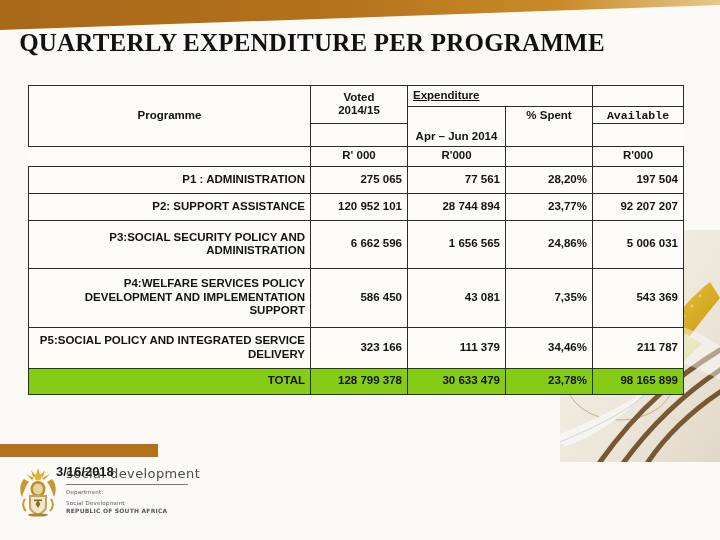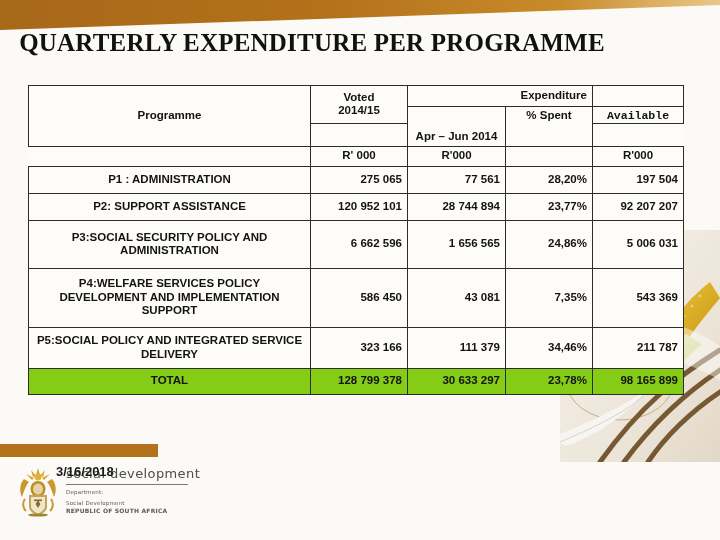--- a/index.html
+++ b/index.html
@@ -58,44 +58,45 @@
     line-height:1.18;
   }
   
   col.c-prog{width:282px;}
   col.c-voted{width:97px;}
   col.c-exp{width:98px;}
   col.c-pct{width:87px;}
   col.c-avail{width:91px;}
 
   .hdr-exp{
-    text-align:right;
+    text-align:left;
     font-weight:normal;
     height:20px;
     font-size:12px;
+    text-decoration:underline;
   }
   .hdr-cell{
     text-align:center;
     font-weight:normal;
     font-size:12px;
   }
   .hdr-prog{
     text-align:center;
     font-weight:normal;
     font-size:12px;
   }
   .hdr-unit{
     text-align:center;
     font-weight:bold;
     font-size:11.5px;
     height:19px;
   }
 
   td.prog{
-    text-align:center;
+    text-align:right;
     padding-left:4px;
     font-size:11.5px;
   }
   td.num{
     text-align:right;
     padding-right:5px;
     font-size:11.5px;
     white-space:nowrap;
   }
   tr.total td{
@@ -305,21 +306,21 @@
       <tr class="r-med">
         <td class="prog">P5:SOCIAL POLICY AND INTEGRATED SERVICE DELIVERY</td>
         <td class="num">323 166</td>
         <td class="num">111 379</td>
         <td class="num">34,46%</td>
         <td class="num">211 787</td>
       </tr>
       <tr class="total">
         <td class="prog">TOTAL</td>
         <td class="num">128 799 378</td>
-        <td class="num">30 633 297</td>
+        <td class="num">30 633 479</td>
         <td class="num">23,78%</td>
         <td class="num">98 165 899</td>
       </tr>
     </tbody>
   </table>
 </div>
 
 <div class="bottom-bar"></div>
 
 <div class="footer">

